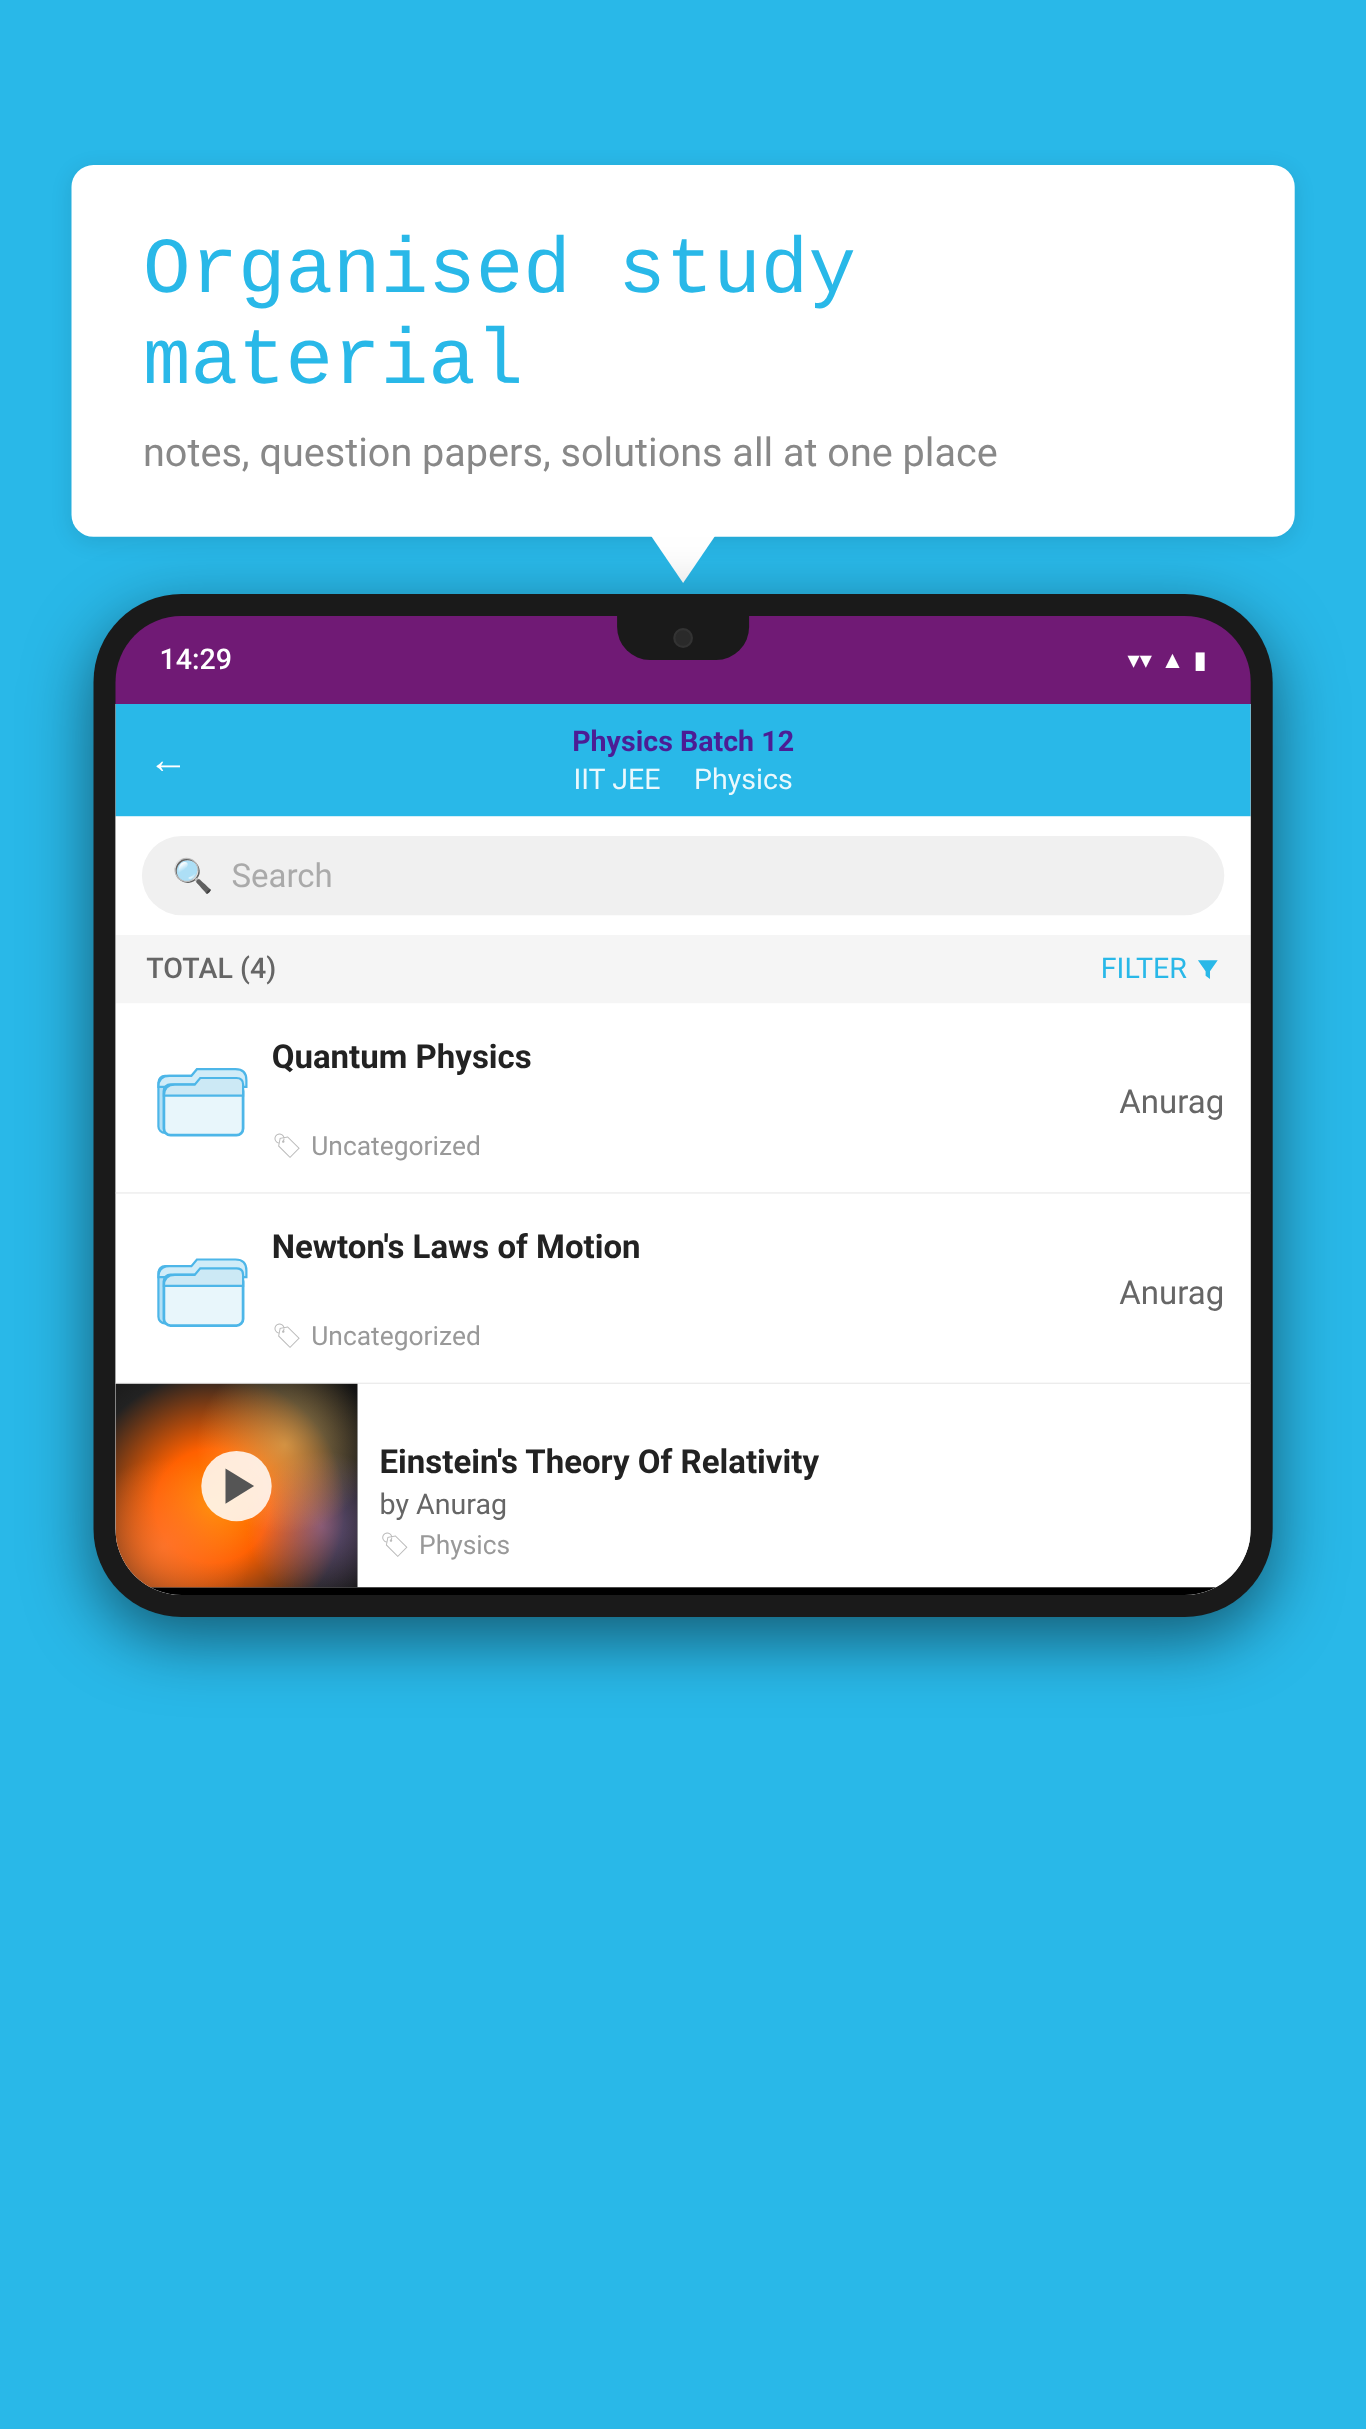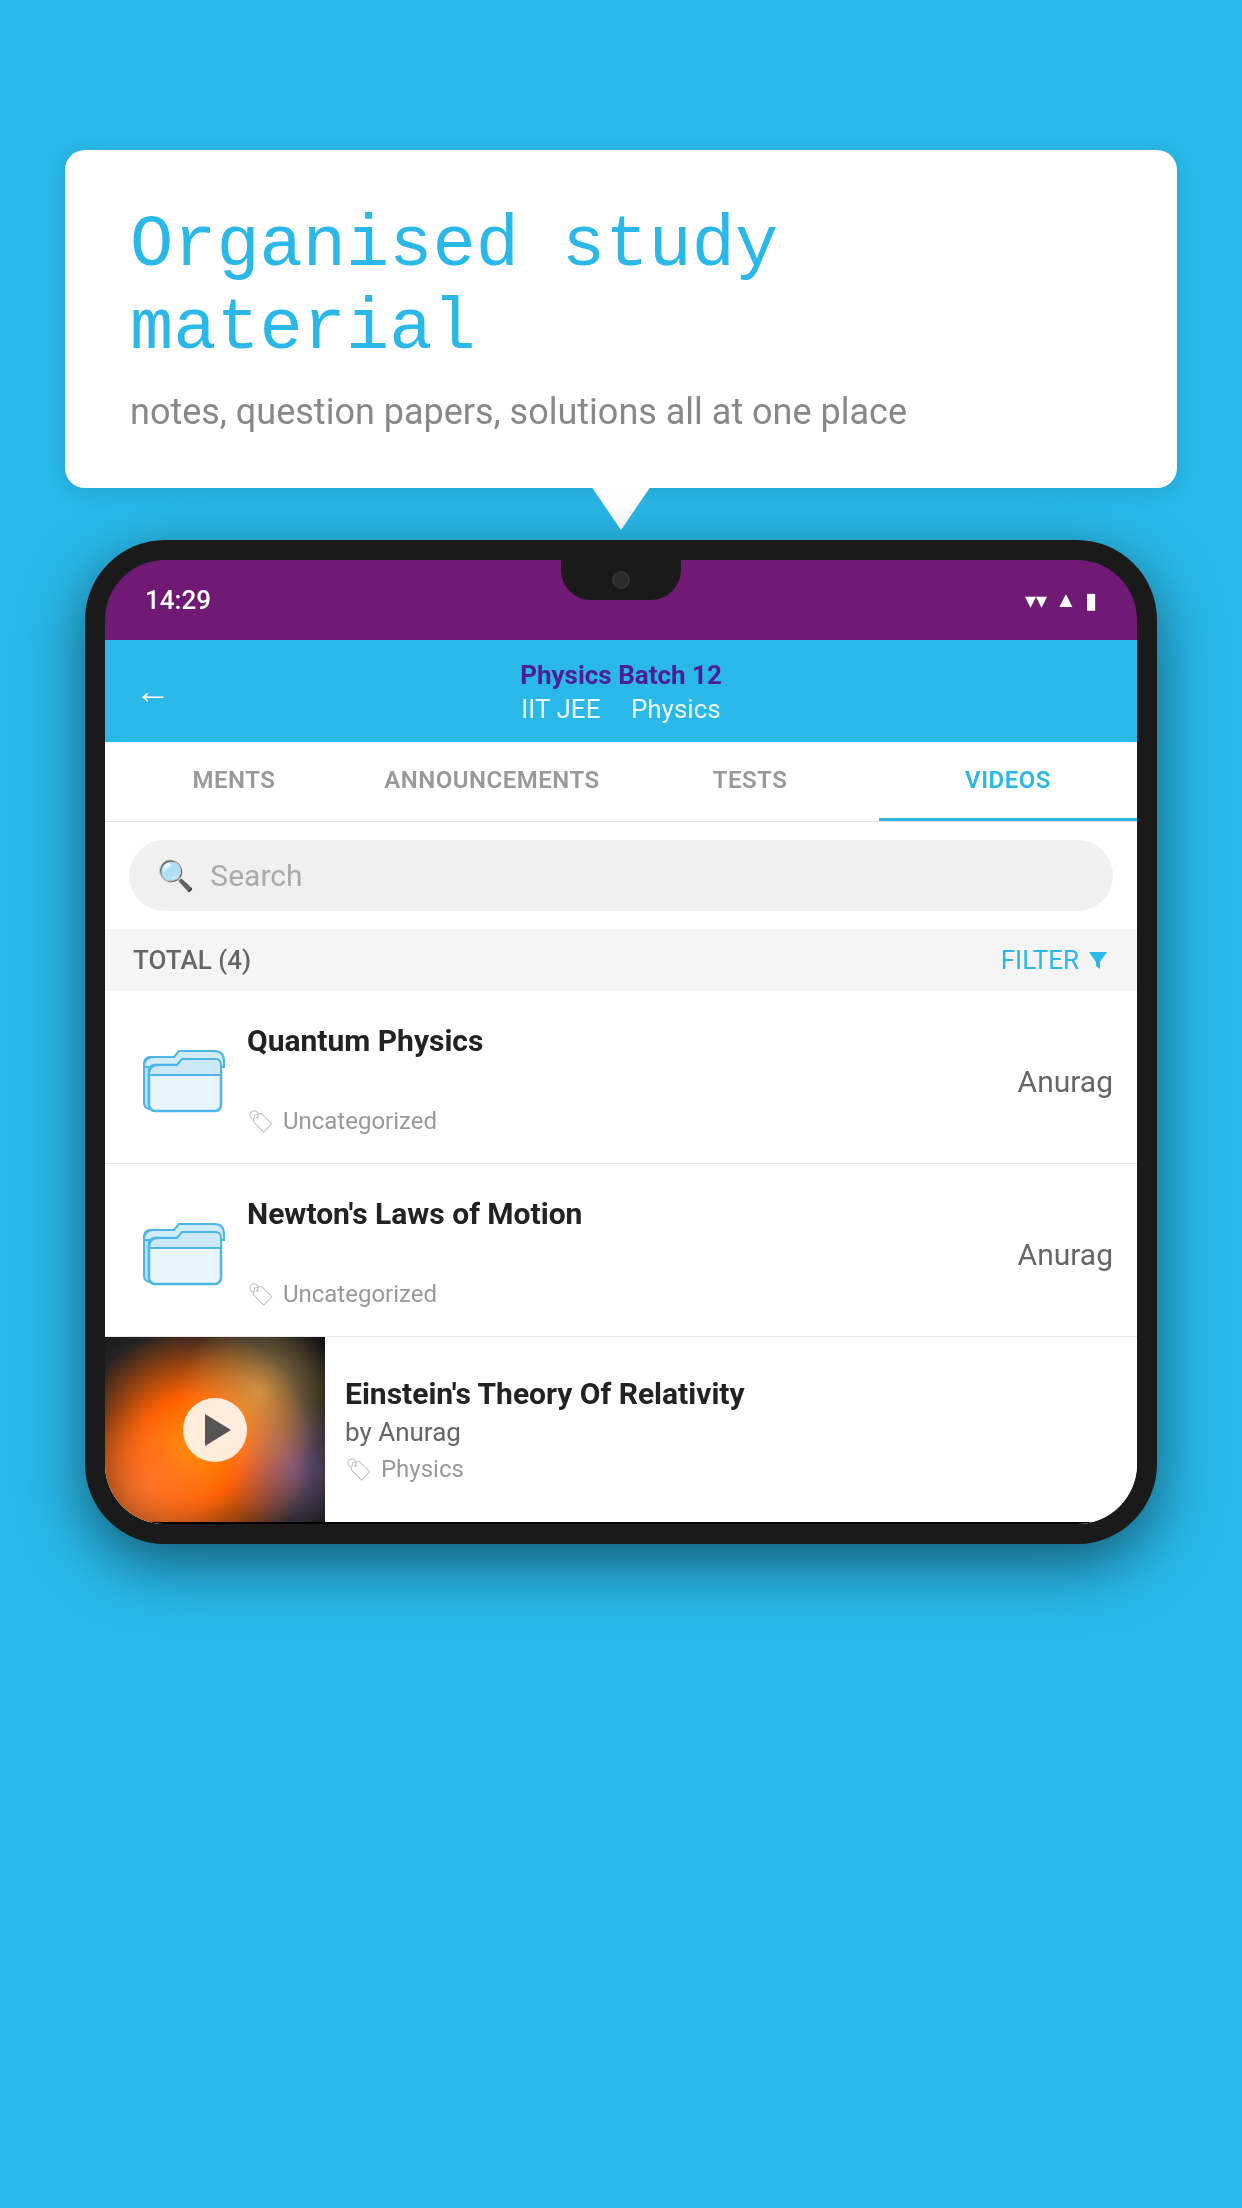--- a/index.html
+++ b/index.html
@@ -290,23 +290,23 @@
     }
 
     .tag-icon {
       font-size: 22px;
       color: #bbb;
     }
 
     
     .video-item-thumb {
       display: flex;
-      align-items: center;
+      align-items: flex-end;
       padding: 0 0 0 0;
-      border-bottom: 2px solid #000000;
+      border-bottom: 7px solid #000000;
       gap: 0;
     }
 
     .thumb-image {
       width: 220px;
       height: 185px;
       flex-shrink: 0;
       background: radial-gradient(circle at 40% 60%, #ff9500 0%, #ff6000 30%, #222 70%, #111 100%);
       position: relative;
       overflow: hidden;
@@ -402,26 +402,20 @@
 
       <div class="app-header">
         <div class="header-back">←</div>
         <div class="header-title">Physics Batch 12</div>
         <div class="header-subtitle">
           <span>IIT JEE</span>
           <span>Physics</span>
         </div>
       </div>
 
-      <div class="tabs-bar">
-        <div class="tab-item">MENTS</div>
-        <div class="tab-item">ANNOUNCEMENTS</div>
-        <div class="tab-item">TESTS</div>
-        <div class="tab-item active">VIDEOS</div>
-      </div>
 
       <div class="search-bar-container">
         <div class="search-bar">
           <span class="search-icon-wrap">🔍</span>
           <span class="search-placeholder">Search</span>
         </div>
       </div>
 
       <div class="filter-row">
         <span class="total-label">TOTAL (4)</span>

